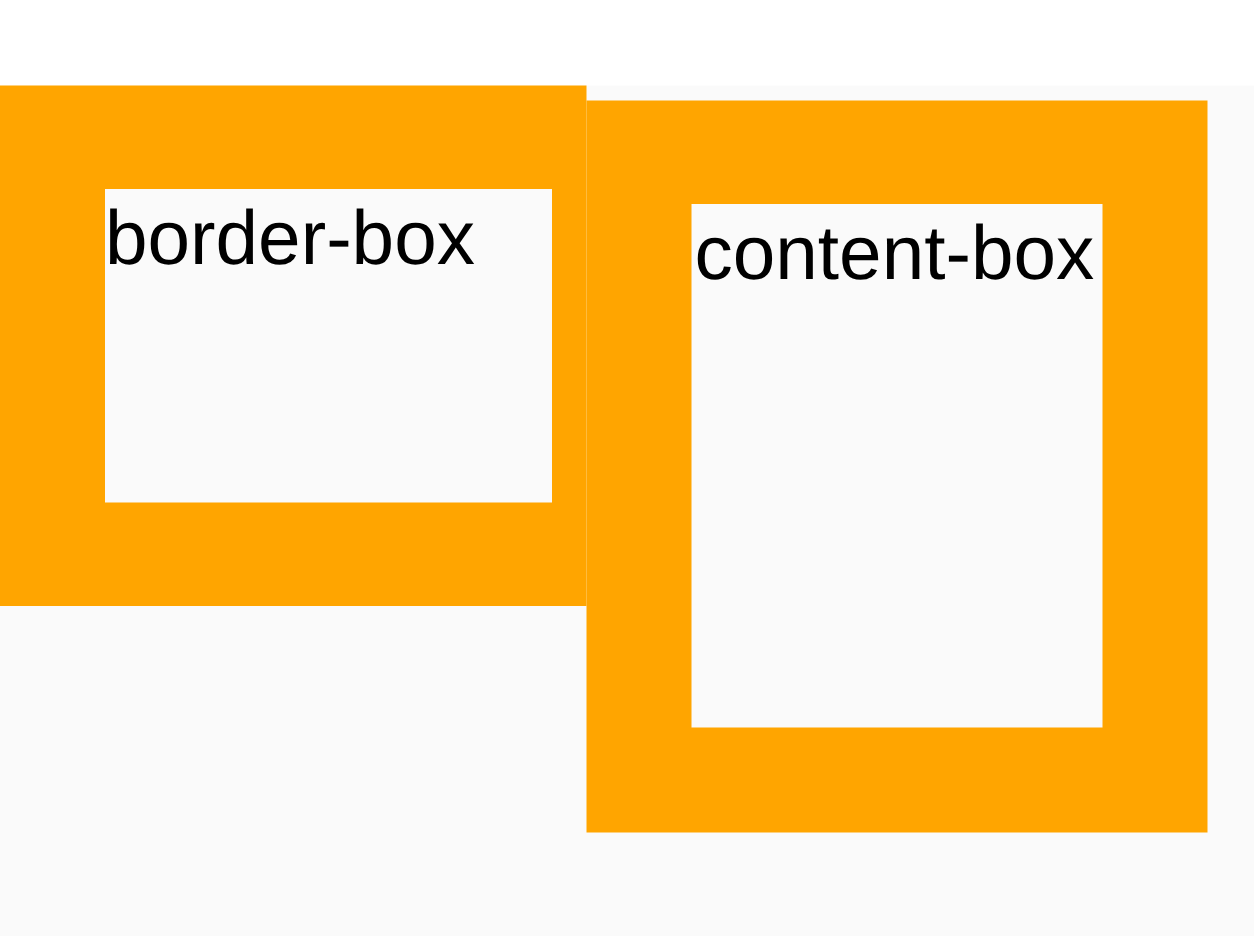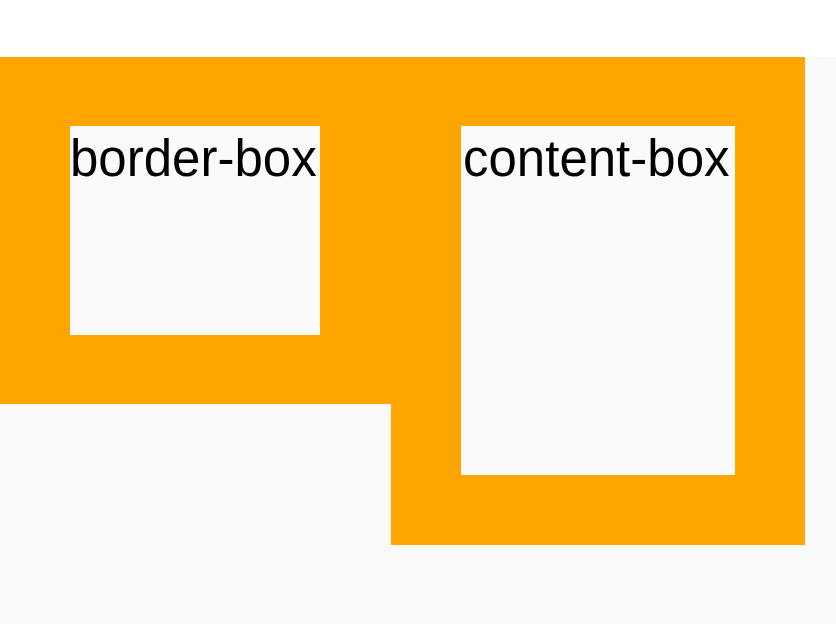--- a/index.html
+++ b/index.html
@@ -27,38 +27,38 @@
     background: #ffa500;
   }
   .demo-box.left {
     left: 0;
     top: 57px;
     width: 391px;
     height: 347px;
   }
   .demo-box.right {
     left: 391px;
-    top: 57px;
+    top: 67px;
     width: 414px;
     height: 488px;
   }
   .inner-content {
     position: absolute;
     left: 70px;
     top: 69px;
     background: #fafafa;
     color: #000000;
     font-size: 51px;
     line-height: 1.2;
     padding-top: 2px;
     white-space: nowrap;
     overflow: hidden;
   }
   .demo-box.left .inner-content {
-    width: 250px;
+    width: 298px;
     height: 207px;
   }
   .demo-box.right .inner-content {
     width: 274px;
     height: 347px;
   }
   .demo-box.right .inner-content .box-label {
     padding-left: 2px;
   }
 </style>

